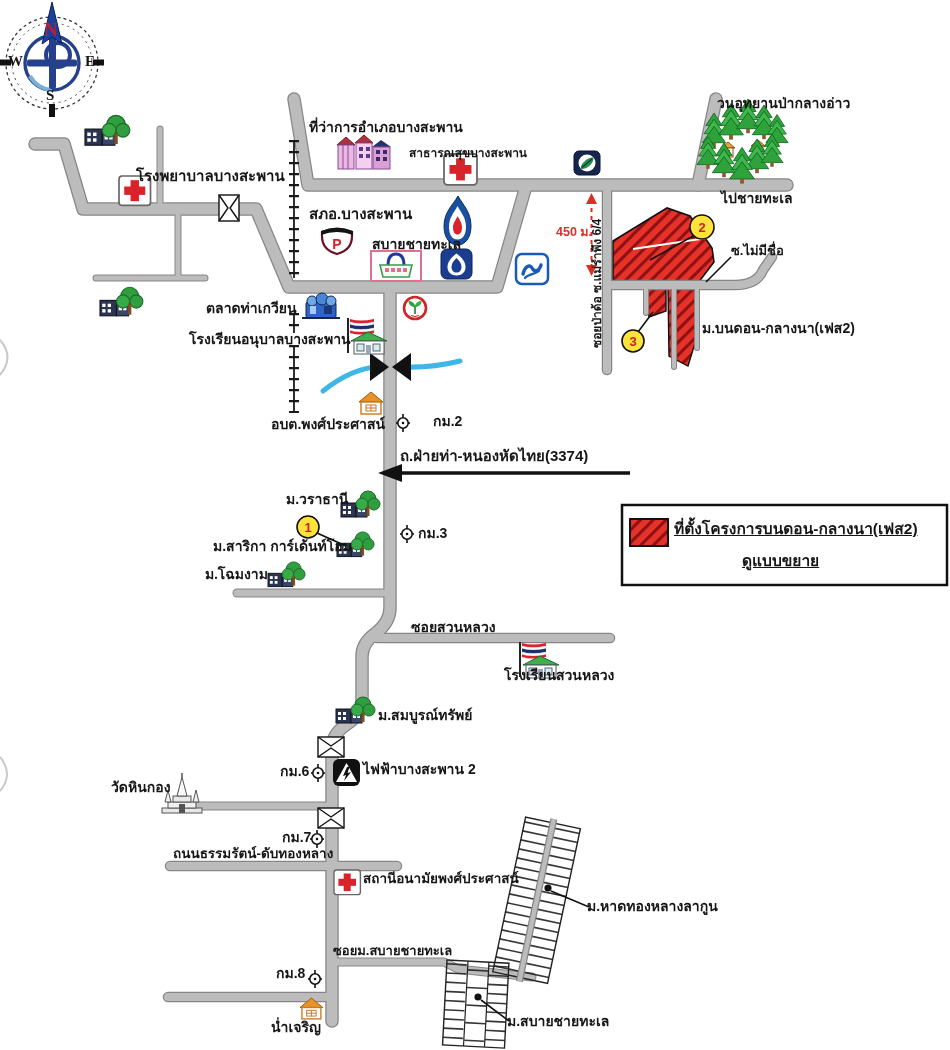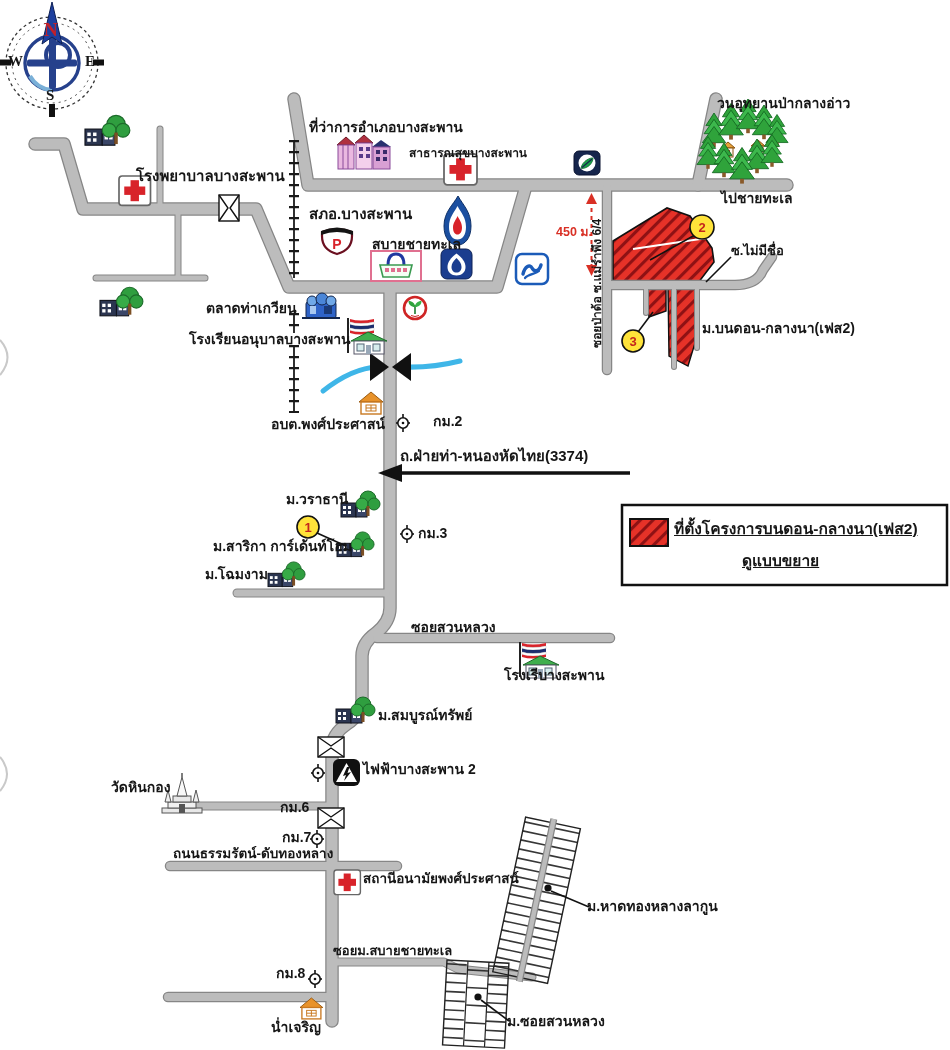--- a/index.html
+++ b/index.html
@@ -405,30 +405,30 @@
 <span class="lbl" style="left:418px;top:526px;font-size:14px;">กม.3</span>
 <span class="lbl" style="left:213px;top:539px;font-size:14px;">ม.สาริกา การ์เด้นท์โฮม</span>
 <span class="lbl" style="left:205px;top:567px;font-size:14px;font-family:Liberation Serif, serif;">ม.โฉมงาม</span>
 <span class="lbl" style="left:717px;top:96px;font-size:14px;">วนอุทยานป่ากลางอ่าว</span>
 <span class="lbl" style="left:721px;top:191px;font-size:14px;">ไปชายทะเล</span>
 <span class="lbl red" style="left:556px;top:226px;font-size:12.5px;">450 ม.</span>
 <span class="lbl vert" style="left:591px;top:348px;font-size:12px;">ซอยป่าด้อ ซ.แม่รำพึง 6/4</span>
 <span class="lbl" style="left:731px;top:244px;font-size:13px;">ซ.ไม่มีชื่อ</span>
 <span class="lbl" style="left:702px;top:321px;font-size:14px;">ม.บนดอน-กลางนา(เฟส2)</span>
 <span class="lbl" style="left:411px;top:620px;font-size:14px;">ซอยสวนหลวง</span>
-<span class="lbl" style="left:504px;top:668px;font-size:14px;">โรงเรีบางสะพาน</span>
+<span class="lbl" style="left:504px;top:668px;font-size:14px;">โรงเรียนสวนหลวง</span>
 <span class="lbl" style="left:378px;top:708px;font-size:14px;">ม.สมบูรณ์ทรัพย์</span>
-<span class="lbl" style="left:280px;top:764px;font-size:14px;margin-top:36px;">กม.6</span>
+<span class="lbl" style="left:280px;top:764px;font-size:14px;">กม.6</span>
 <span class="lbl" style="left:363px;top:762px;font-size:14px;">ไฟฟ้าบางสะพาน 2</span>
 <span class="lbl" style="left:111px;top:780px;font-size:14px;">วัดหินกอง</span>
 <span class="lbl" style="left:282px;top:830px;font-size:14px;">กม.7</span>
 <span class="lbl" style="left:173px;top:847px;font-size:13.5px;">ถนนธรรมรัตน์-ดับทองหลาง</span>
 <span class="lbl" style="left:363px;top:872px;font-size:13.5px;">สถานีอนามัยพงศ์ประศาสน์</span>
 <span class="lbl" style="left:333px;top:944px;font-size:13px;">ซอยม.สบายชายทะเล</span>
 <span class="lbl" style="left:276px;top:966px;font-size:14px;">กม.8</span>
 <span class="lbl" style="left:271px;top:1020px;font-size:14px;">น่ำเจริญ</span>
 <span class="lbl" style="left:587px;top:899px;font-size:14px;">ม.หาดทองหลางลากูน</span>
-<span class="lbl" style="left:507px;top:1014px;font-size:14px;">ม.ซอยสวนหลวง</span>
+<span class="lbl" style="left:507px;top:1014px;font-size:14px;">ม.สบายชายทะเล</span>
 
 <span class="lbl u" style="left:674px;top:520px;font-size:15.5px;">ที่ตั้งโครงการบนดอน-กลางนา(เฟส2)</span>
 <span class="lbl u" style="left:742px;top:552px;font-size:15.5px;">ดูแบบขยาย</span>
 
 </div>
 
 </body></html>

